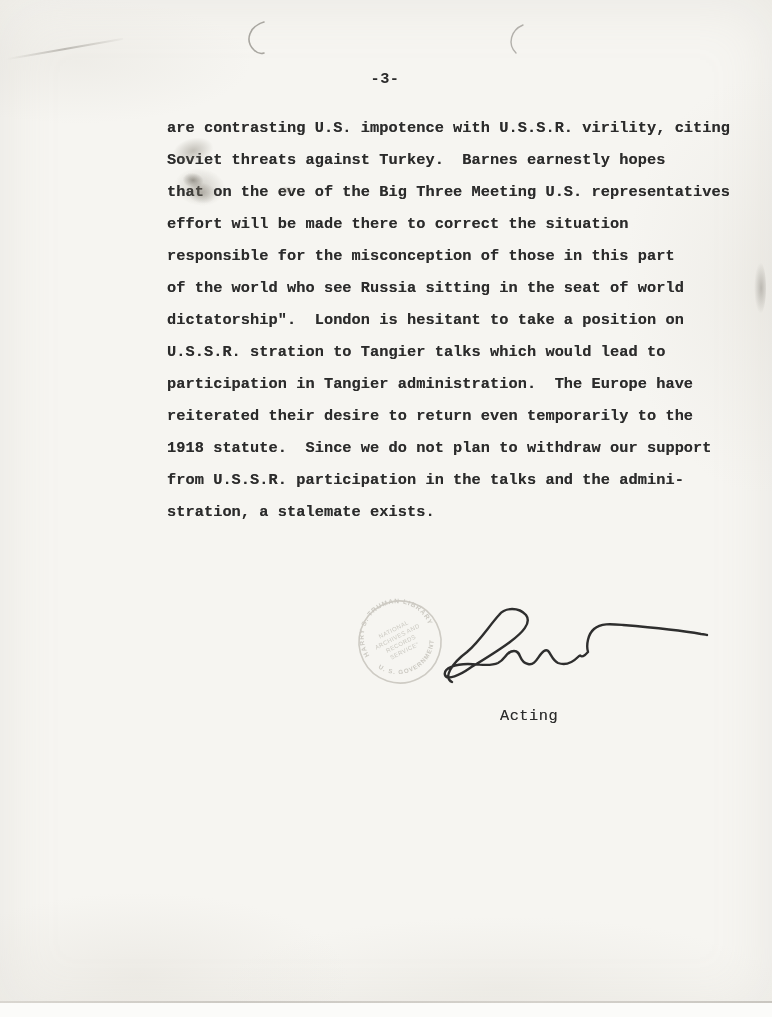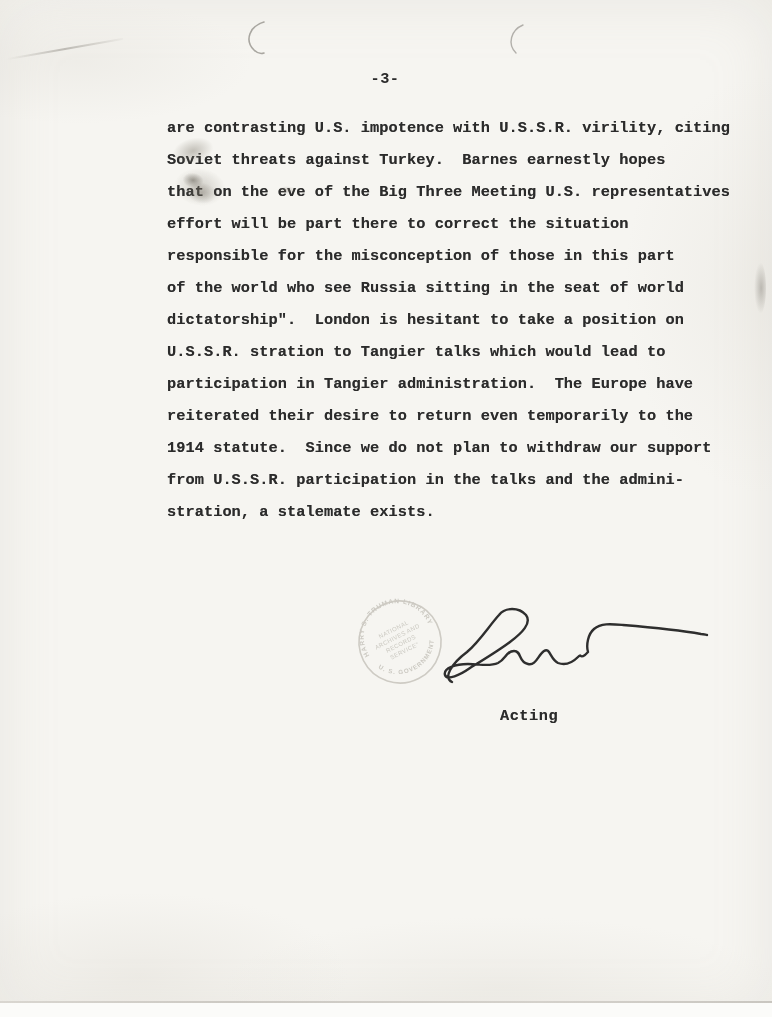--- a/index.html
+++ b/index.html
@@ -68,21 +68,21 @@
   .signature {
     position: absolute;
     left: 395px; top: 598px;
     width: 320px; height: 100px;
   }
   .signoff {
     position: absolute;
     left: 500px; top: 700px;
     height: 32px; line-height: 32px;
     font-size: 15.3px;
-    font-weight: bold;
+    font-weight: normal;
     letter-spacing: 0.5px;
     text-shadow: 0 0 0.6px rgba(40,40,40,0.5);
   }
   
   .crease-1 { position: absolute; left: 240px; top: 18px; }
   .crease-2 { position: absolute; left: 503px; top: 22px; }
   .streak-topleft {
     position: absolute;
     left: 6px; top: 48px;
     width: 118px; height: 2px;
@@ -140,28 +140,28 @@
 <body>
 
 <div class="scan">
 
   <div class="page-number">-3-</div>
 
   <div class="body-text">
       <div class="tline">are contrasting U.S. impotence with U.S.S.R. virility, citing</div>
       <div class="tline">Soviet threats against Turkey.  Barnes earnestly hopes</div>
       <div class="tline">that on the eve of the Big Three Meeting U.S. representatives</div>
-      <div class="tline">effort will be part there to correct the situation</div>
+      <div class="tline">effort will be made there to correct the situation</div>
       <div class="tline">responsible for the misconception of those in this part</div>
       <div class="tline">of the world who see Russia sitting in the seat of world</div>
       <div class="tline">dictatorship".  London is hesitant to take a position on</div>
       <div class="tline">U.S.S.R. stration to Tangier talks which would lead to</div>
       <div class="tline">participation in Tangier administration.  The Europe have</div>
       <div class="tline">reiterated their desire to return even temporarily to the</div>
-      <div class="tline">1914 statute.  Since we do not plan to withdraw our support</div>
+      <div class="tline">1918 statute.  Since we do not plan to withdraw our support</div>
       <div class="tline">from U.S.S.R. participation in the talks and the admini-</div>
       <div class="tline">stration, a stalemate exists.</div>
     </div>
 
   <svg class="stamp" viewBox="0 0 124 124">
     <g transform="rotate(-27 62 62)">
       <circle cx="62" cy="62" r="41" fill="none" stroke="#ccc9c2" stroke-width="1.6"></circle>
       <defs>
         <path id="arcTop" d="M 30 66 A 33.5 33.5 0 1 1 94 66"></path>
         <path id="arcBottom" d="M 27 66 A 36 36 0 0 0 97 66"></path>

